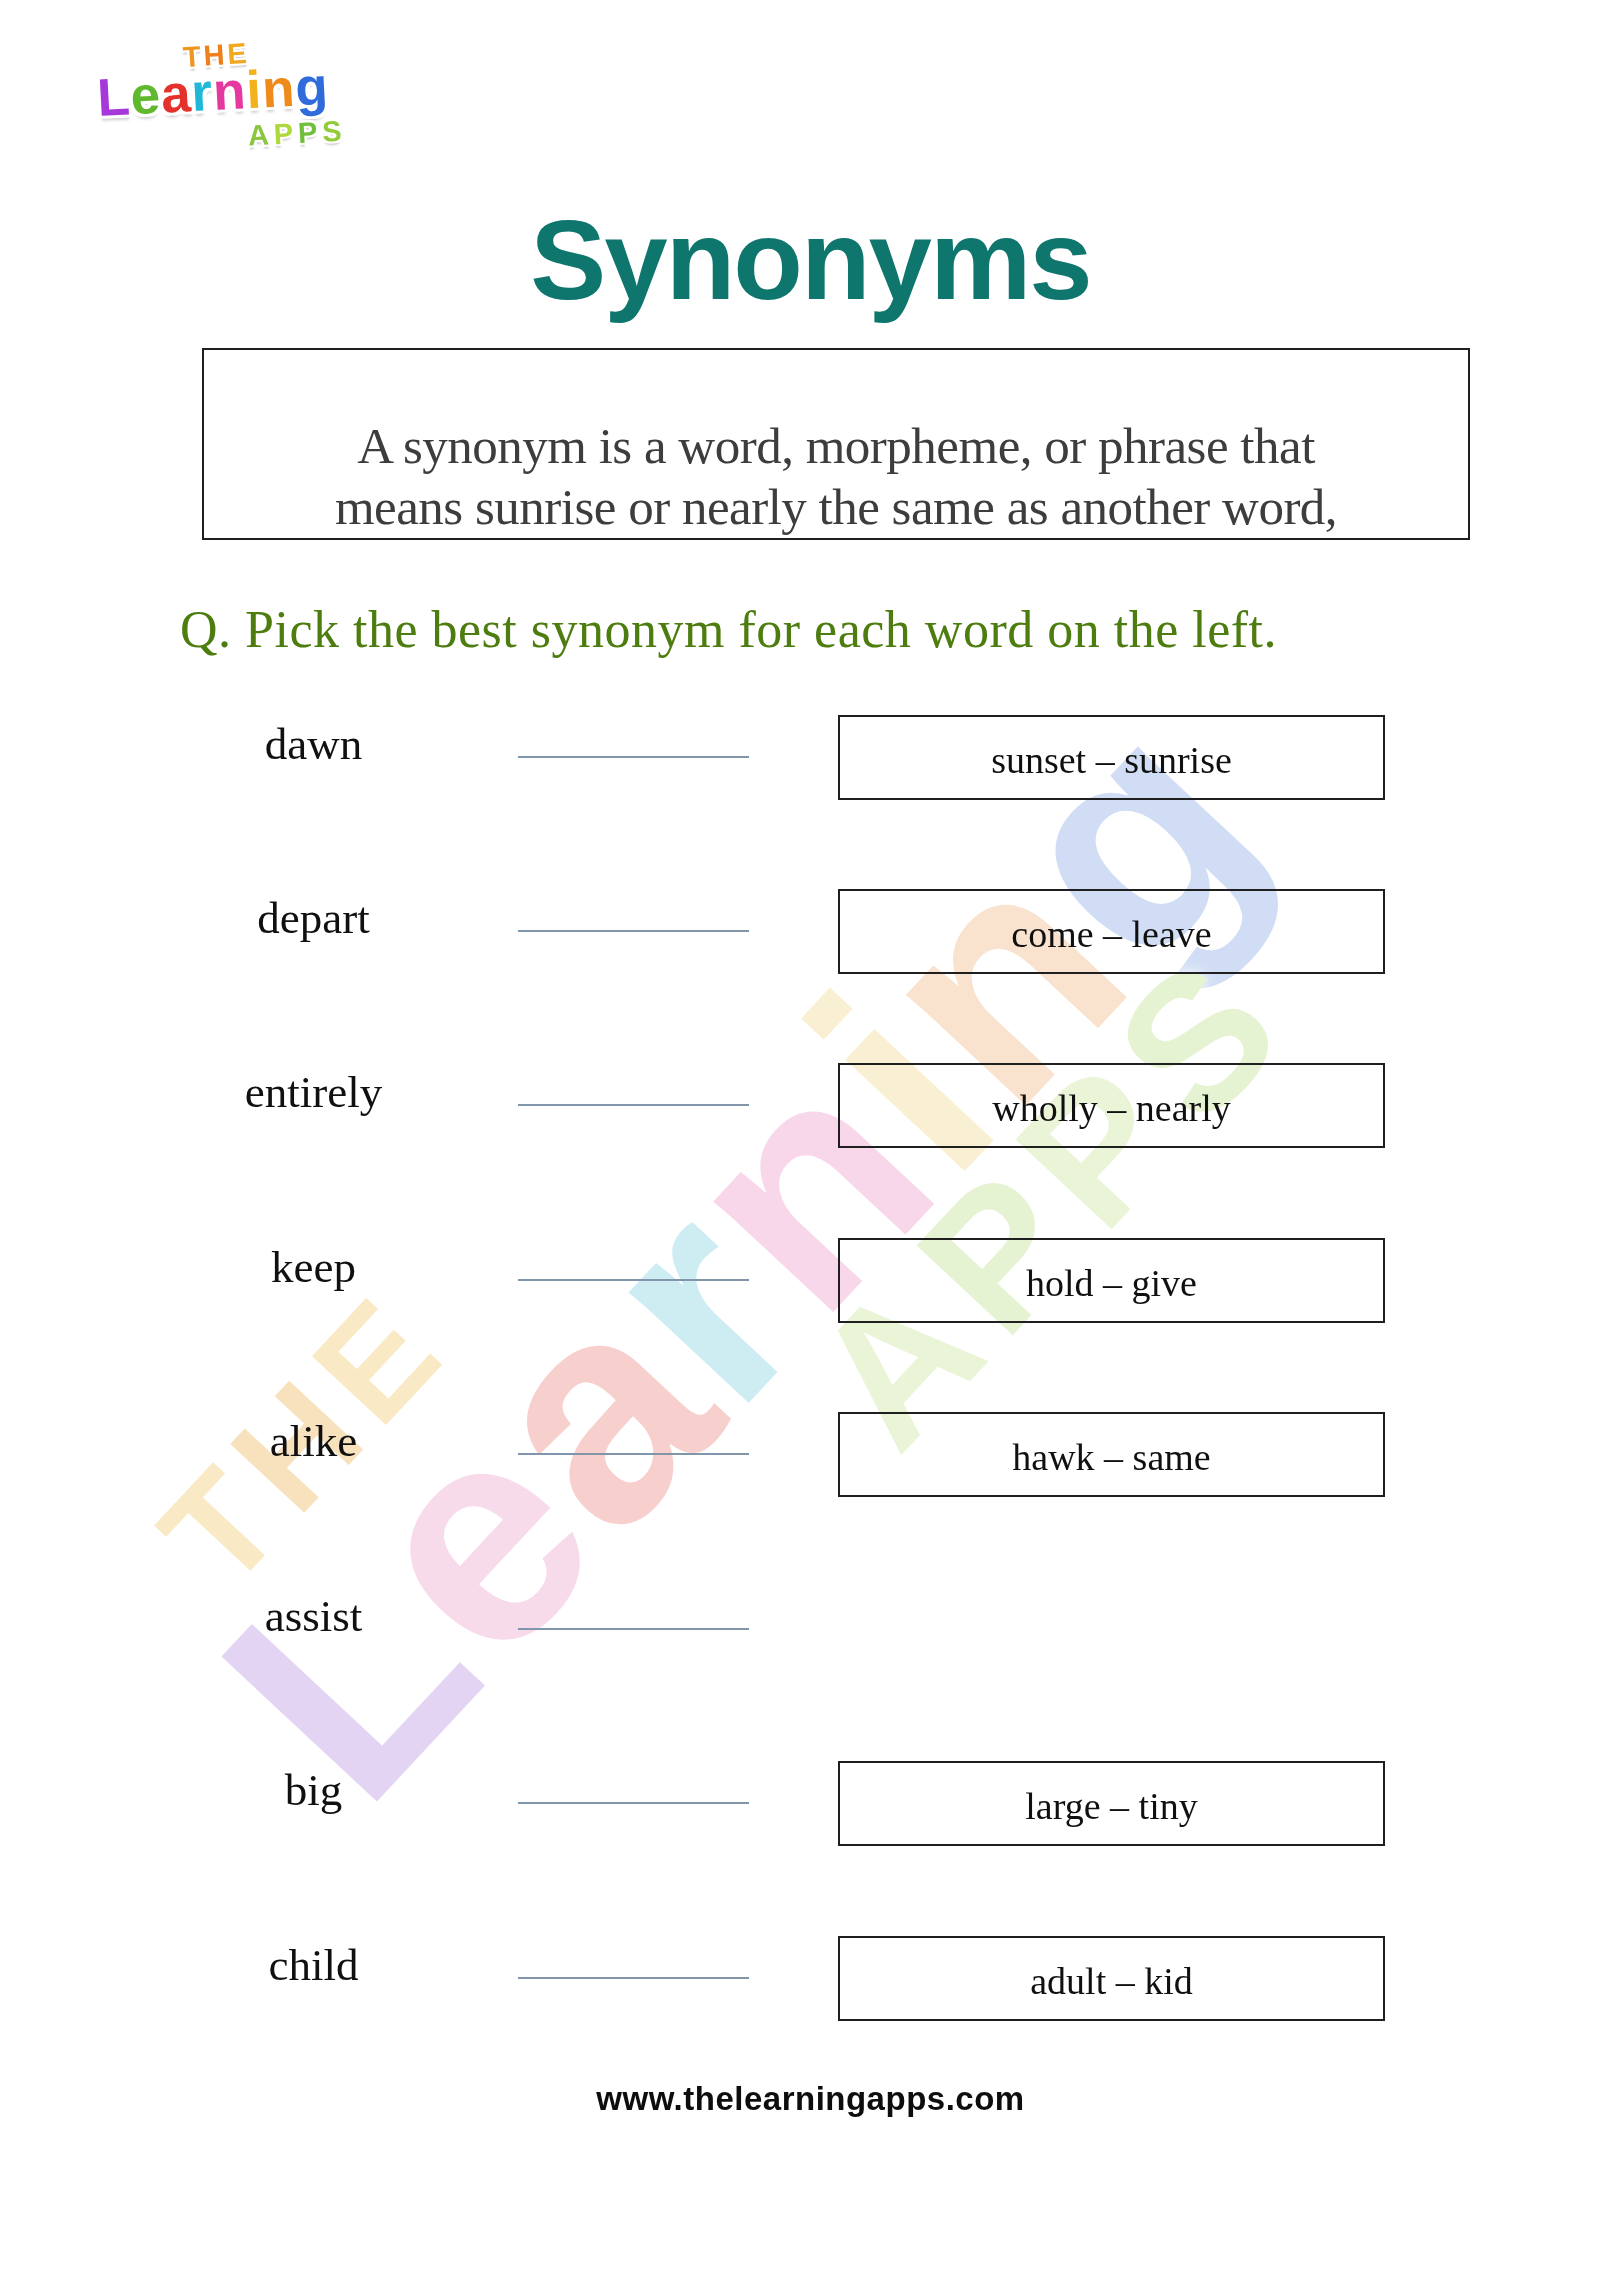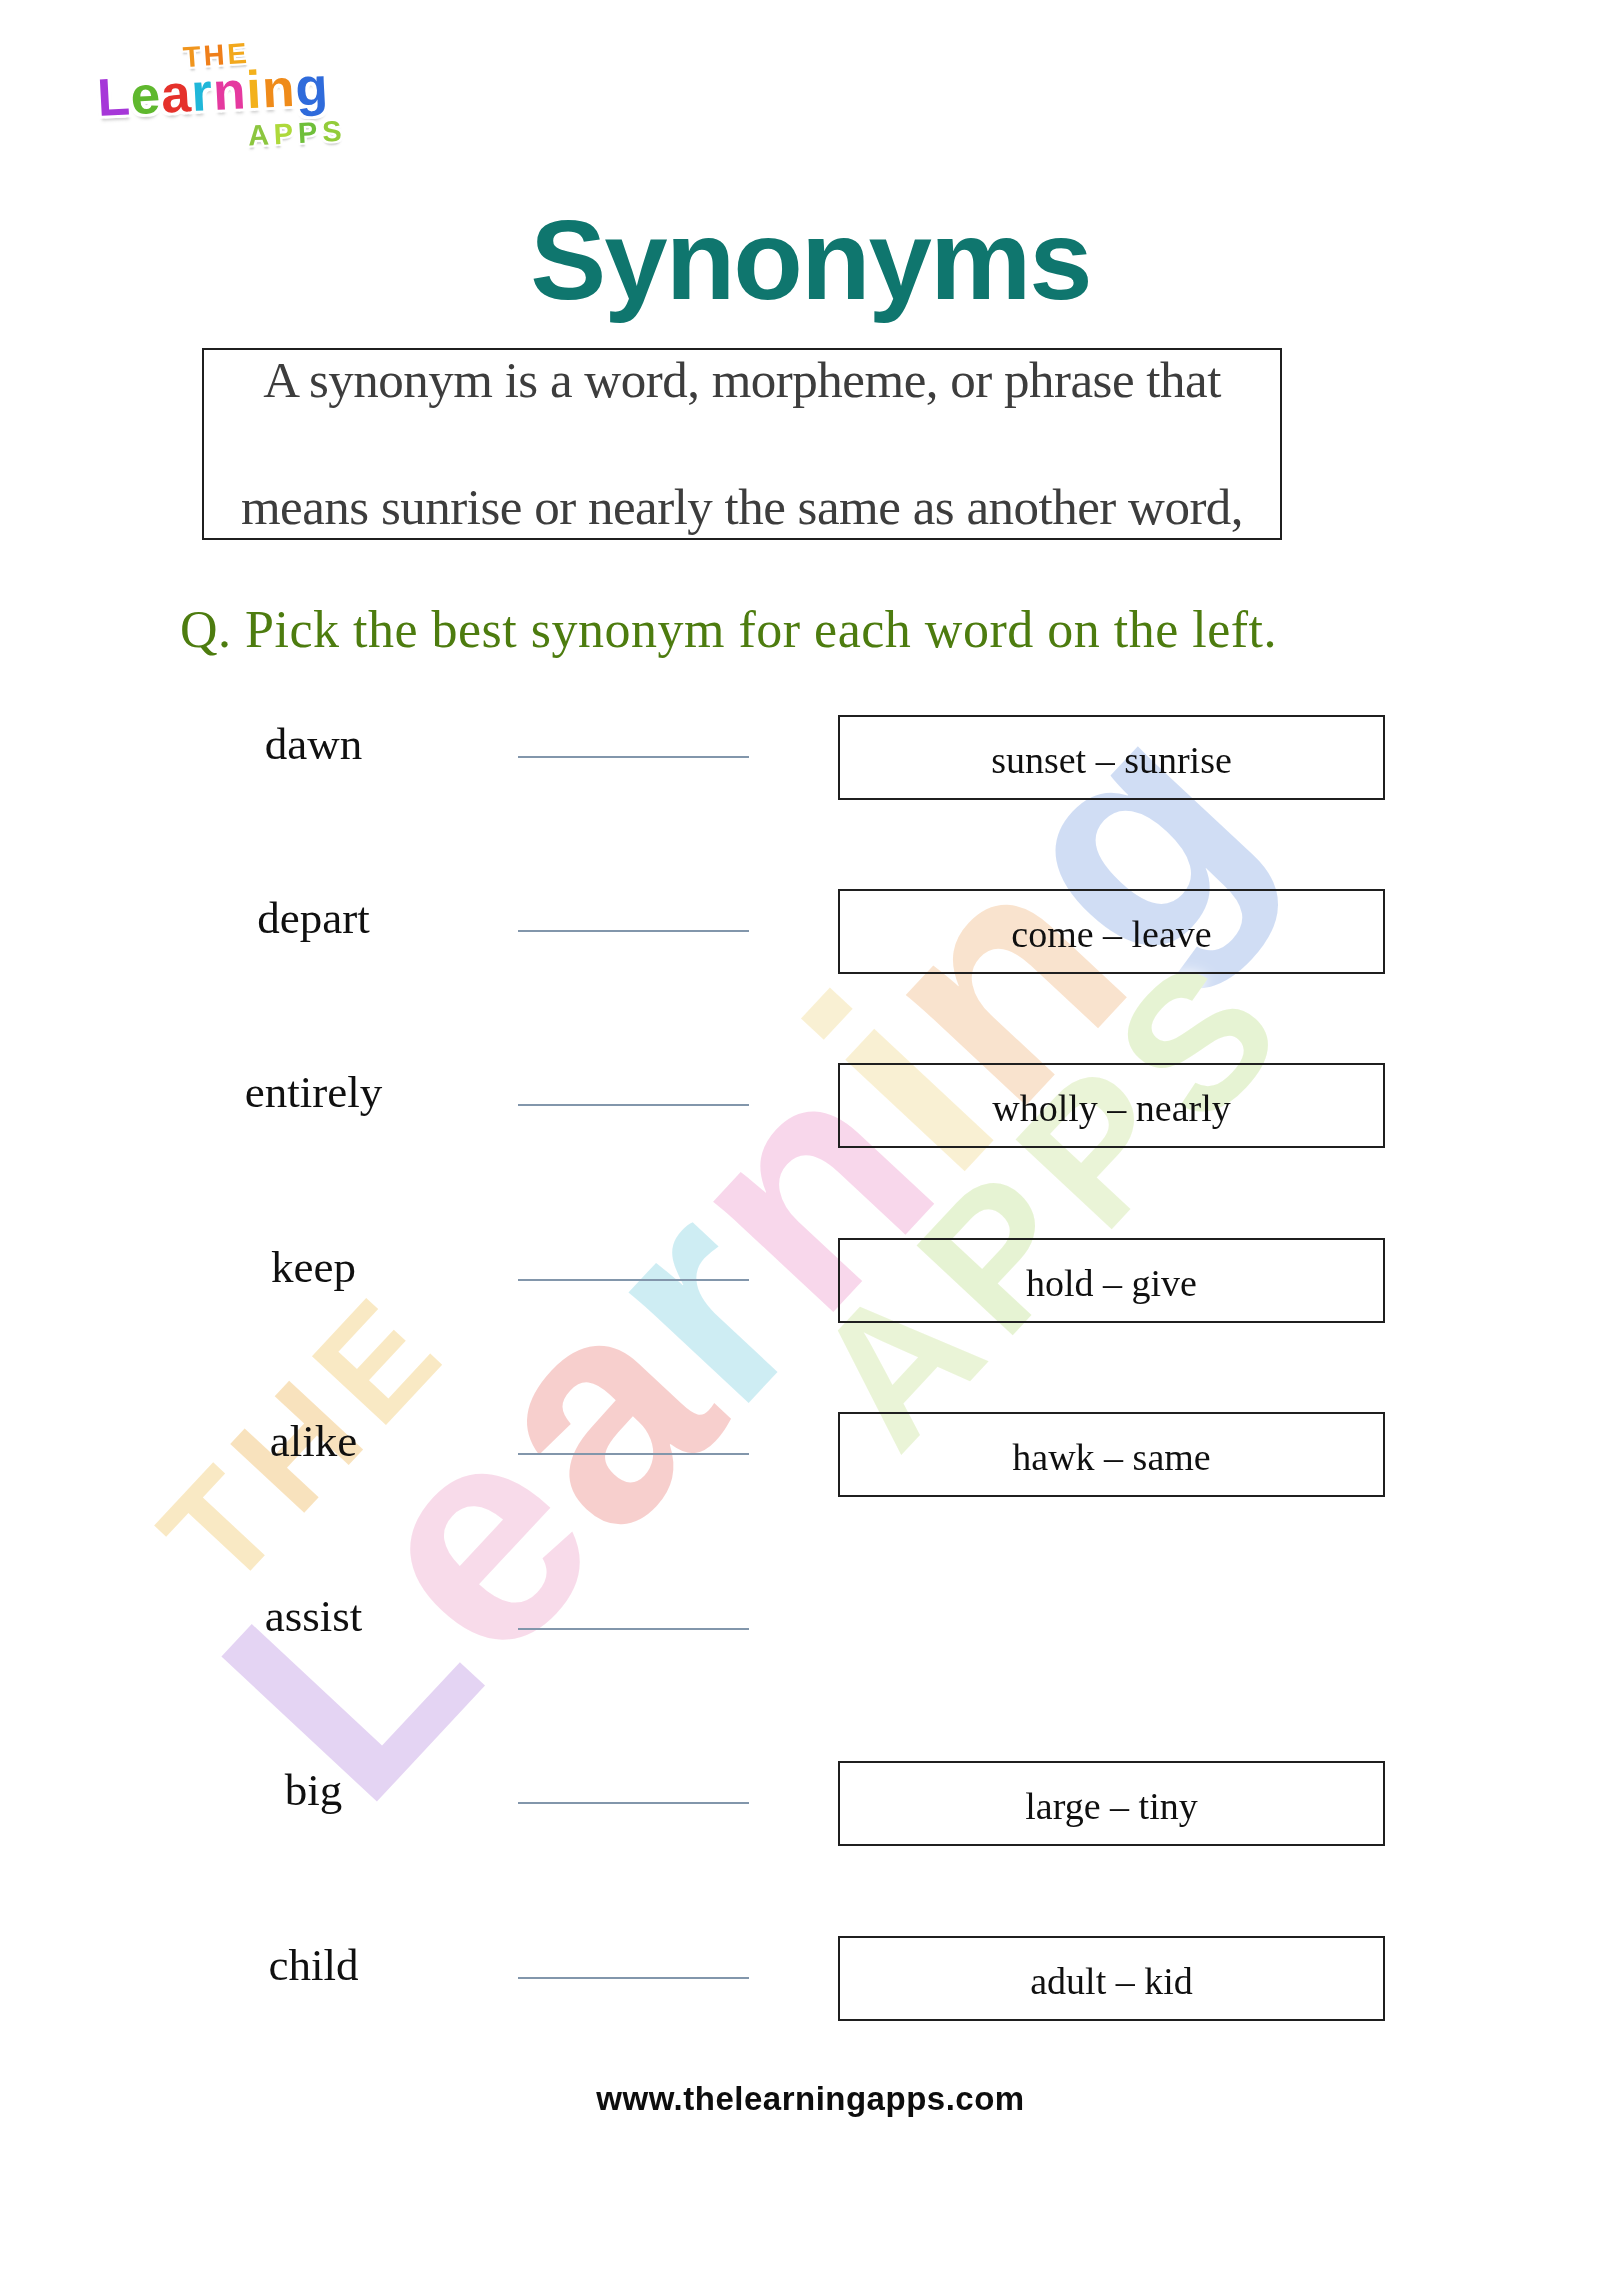--- a/index.html
+++ b/index.html
@@ -35,23 +35,23 @@
   .logo-apps { left:155px; top:80px; font-size:29px; letter-spacing:4.9px; transform:rotate(-3deg);
       text-shadow:-2px -2px 0 #fff, 2px -2px 0 #fff, -2px 2px 0 #fff, 2px 2px 0 #fff, 0 3.9px 2px rgba(120,120,120,.35); }
   
   .content { position:relative; z-index:1; }
   .title {
     position:absolute; left:0; top:194px; width:1621px;
     text-align:center; font-family:"Liberation Sans", sans-serif;
     font-weight:bold; font-size:114px; letter-spacing:-2px; color:#0f766e;
   }
   .defbox {
-    position:absolute; left:202px; top:348px; width:1080px; height:192px;
+    position:absolute; left:202px; top:348px; width:1268px; height:192px;
     border:2.9px solid #1f1f1f; box-sizing:border-box;
-    display:flex; flex-direction:column; justify-content:space-between;
+    display:flex; flex-direction:column; justify-content:flex-end;
     text-align:center; font-size:51px; line-height:61px; color:#3d3d3d;
     letter-spacing:-0.5px;
   }
   .question {
     position:absolute; left:180px; top:600px; width:1274px;
     font-size:52px; color:#4d7c0f; letter-spacing:0.5px;
   }
   .row { position:absolute; left:0; width:1325px; height:85px; }
   .word {
     position:absolute; left:196px; top:3.9px; width:235px;

